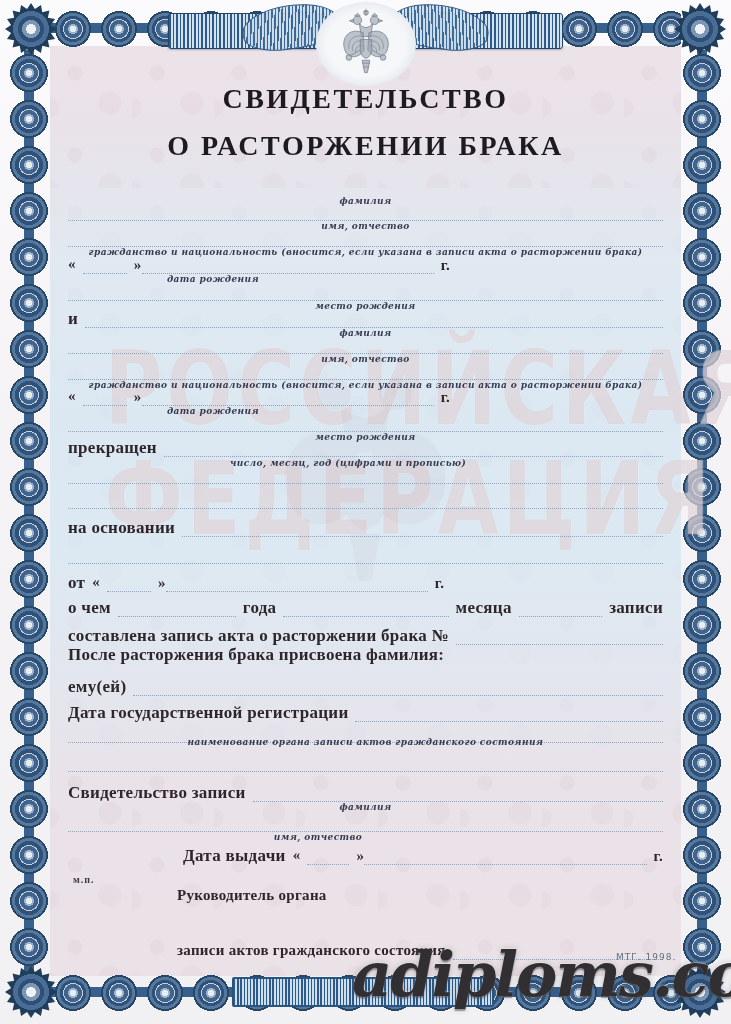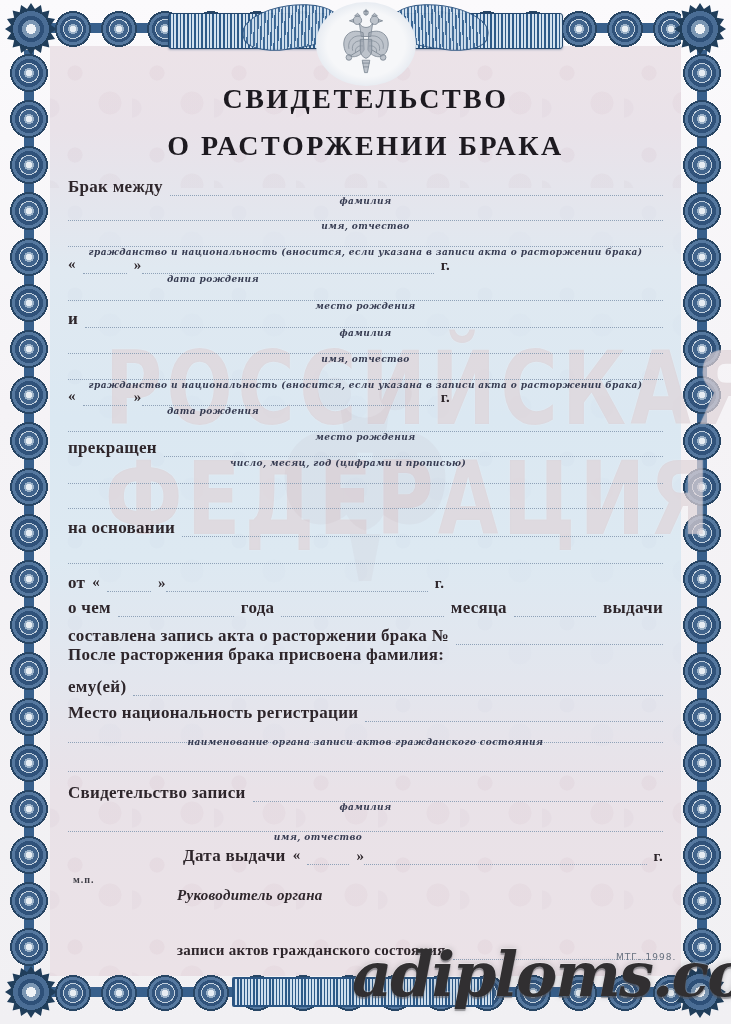--- a/index.html
+++ b/index.html
@@ -88,21 +88,21 @@
        padding:0 7px 1px 0;letter-spacing:.3px;}
   .lbl.sm{font-size:15px;padding-bottom:2px;}
   .lbl.after{padding:0 0 1px 7px;}
   .fill{flex:1 1 auto;border-bottom:1px dotted #8fa2b8;height:100%;}
   .seg{flex:0 0 auto;border-bottom:1px dotted #8fa2b8;height:100%;}
   .spacer{flex:1 1 auto;}
   .cap{position:absolute;left:68px;right:68px;text-align:center;
        font-family:"DejaVu Serif",serif;font-style:italic;font-weight:bold;
        font-size:9px;color:#363b51;letter-spacing:.4px;line-height:1;}
   .small-note{position:absolute;font-size:10px;color:#3c3c44;letter-spacing:1px;font-weight:bold;}
-  .sig{position:absolute;font-weight:bold;font-size:15px;color:#2e262b;letter-spacing:.3px;line-height:1;font-style:italic;}
+  .sig{position:absolute;font-weight:bold;font-size:15px;color:#2e262b;letter-spacing:.3px;line-height:1;}
   .print-code{position:absolute;left:616px;top:952px;font-family:"DejaVu Sans",sans-serif;
        font-size:9px;color:#66707e;letter-spacing:1px;}
 
   
   .site-wm{position:absolute;left:352px;top:938px;font-family:"DejaVu Serif",serif;
        font-style:italic;font-weight:bold;font-size:62px;letter-spacing:-2px;
        color:#312f31;white-space:nowrap;
        text-shadow:0 2px 1px rgba(90,90,95,.55), 0 -1px 1px rgba(255,255,255,.35), 0 0 6px rgba(40,40,45,.25);}
 </style>
 </head>
@@ -168,24 +168,20 @@
       <path d="M27,26 C12,20 3,32 8,45 C12,54 23,53 28,44 Z"></path>
       <path d="M33,26 C48,20 57,32 52,45 C48,54 37,53 32,44 Z"></path>
       <path d="M24,33 h12 v12 c0,4 -3,7 -6,8 c-3,-1 -6,-4 -6,-8 Z"></path>
       <path d="M26,55 L34,55 L31.5,68 L28.5,68 Z"></path>
     </g>
   </svg>
 
   <div class="title t1">СВИДЕТЕЛЬСТВО</div>
   <div class="title t2">О РАСТОРЖЕНИИ БРАКА</div>
 
-  <div class="row" style="top:176px">
-    <span class="lbl">Брак между</span>
-    <span class="fill"></span>
-  </div>
   <div class="cap" style="top:197px">фамилия</div>
 
   <div class="row" style="top:201px">
     <span class="fill"></span>
   </div>
   <div class="cap" style="top:222px">имя, отчество</div>
 
   <div class="row" style="top:227px">
     <span class="fill"></span>
   </div>
@@ -268,39 +264,39 @@
     <span class="spacer"></span>
   </div>
 
   <div class="row" style="top:597px">
     <span class="lbl">о чем</span>
     <span class="fill" style="flex-grow:137"></span>
     <span class="lbl after" style="padding-right:7px">года</span>
     <span class="fill" style="flex-grow:192"></span>
     <span class="lbl after" style="padding-right:7px">месяца</span>
     <span class="fill" style="flex-grow:97"></span>
-    <span class="lbl after">выдачи</span>
+    <span class="lbl after">записи</span>
   </div>
 
   <div class="row" style="top:646px;height:18px">
     <span class="lbl">После расторжения брака присвоена фамилия:</span>
   </div>
 
   <div class="row" style="top:625px">
     <span class="lbl">составлена запись акта о расторжении брака №</span>
     <span class="fill"></span>
   </div>
 
   <div class="row" style="top:676px">
     <span class="lbl">ему(ей)</span>
     <span class="fill"></span>
   </div>
 
   <div class="row" style="top:702px">
-    <span class="lbl">Место национальность регистрации</span>
+    <span class="lbl">Дата государственной регистрации</span>
     <span class="fill"></span>
   </div>
 
   <div class="row" style="top:723px">
     <span class="fill"></span>
   </div>
   <div class="cap" style="top:738px">наименование органа записи актов гражданского состояния</div>
 
   <div class="row" style="top:752px">
     <span class="fill"></span>

